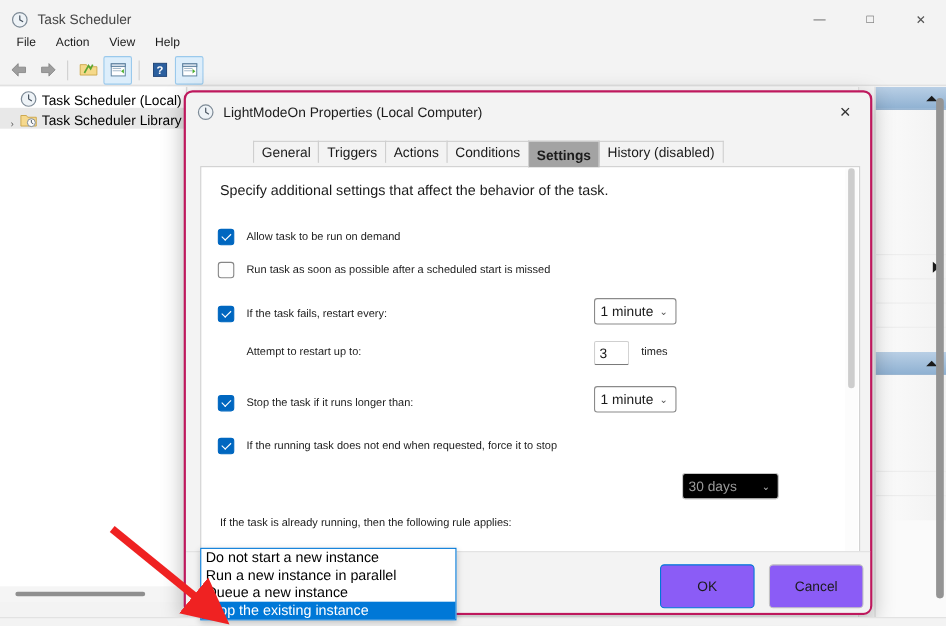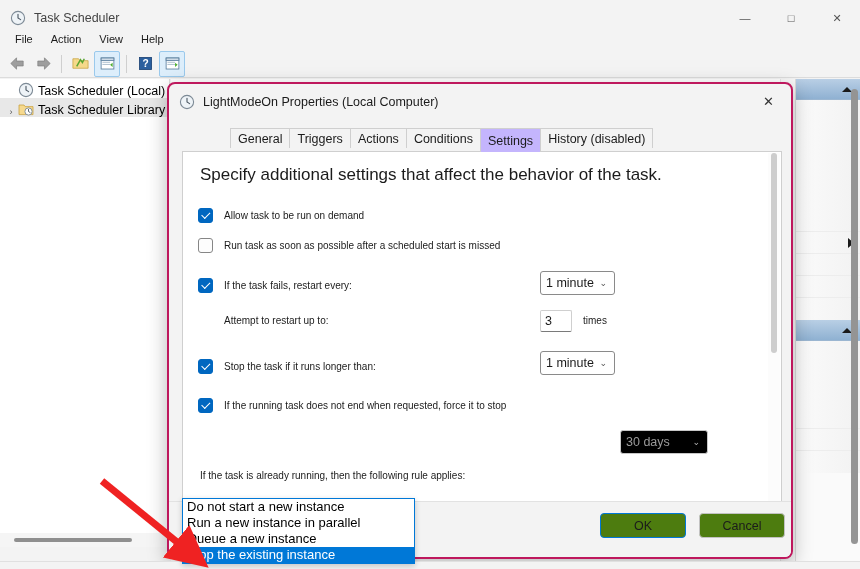--- a/index.html
+++ b/index.html
@@ -163,40 +163,40 @@
     display: flex; align-items: flex-start; height: 24px; margin-left: 48px;
   }
   .tab {
     height: 20px; padding: 0 7px; font-size: 12.5px;
     background: #f3f3f3; border: 1px solid #cfcfcf;
     border-bottom: none; margin-right: -1px;
     display: flex; align-items: center; color: #1b1b1b;
     box-sizing: border-box;
   }
   .tab.active {
-    background: #c4b5fd; height: 24px; border-color: #cfcfcf;
-    position: relative; z-index: 3;
+    background: #a3a3a3; height: 24px; border-color: #cfcfcf;
+    position: relative; z-index: 3; font-weight: bold;
   }
 
   .tabpanel {
     position: absolute; left: 13px; top: 67px; width: 600px; height: 375px;
     background: #ffffff; border: 1px solid #cfcfcf;
     box-sizing: border-box; overflow: hidden;
   }
   .panel-scroll {
     position: absolute; right: 1px; top: 1px; width: 12px; height: 373px;
     background: #fcfcfc;
   }
   .panel-scroll .ps-thumb {
     position: absolute; left: 3px; top: 0px; width: 6px; height: 200px;
     background: #cdcdcd; border-radius: 3px;
   }
 
   .desc {
-    position: absolute; left: 17px; top: 13px; font-size: 17px; color: #1b1b1b;
+    position: absolute; left: 17px; top: 13px; font-size: 13px; color: #1b1b1b;
   }
 
   .setrow {
     position: absolute; left: 15px; display: flex; align-items: center;
     font-size: 10px; color: #1b1b1b; white-space: nowrap;
   }
   .setrow .lbl { margin-left: 11px; }
   .setrow.indent { left: 41px; }
 
   .cb {
@@ -246,22 +246,22 @@
   }
   .ddopt.sel { background: #0078d7; color: #ffffff; }
 
   
   .dlg-footer {
     position: absolute; left: 0; bottom: 0; width: 626px; height: 56px;
     background: #f3f3f3; border-top: 1px solid #e2e2e2;
     box-sizing: border-box;
   }
   .btn {
-    position: absolute; top: 11px; width: 86px; height: 25px;
-    border: 1px solid #c2c2c2; background: #4d7c0f; border-radius: 4px;
+    position: absolute; top: 11px; width: 86px; height: 40px;
+    border: 1px solid #c2c2c2; background: #8b5cf6; border-radius: 4px;
     font-size: 12.5px; color: #1b1b1b;
     display: flex; align-items: center; justify-content: center;
     box-sizing: border-box;
   }
   .btn.primary { border: 1.6px solid #0078d7; }
 
   
   .arrow-svg {
     position: absolute; left: 80px; top: 468px; width: 130px; height: 101px;
     z-index: 80; pointer-events: none;

